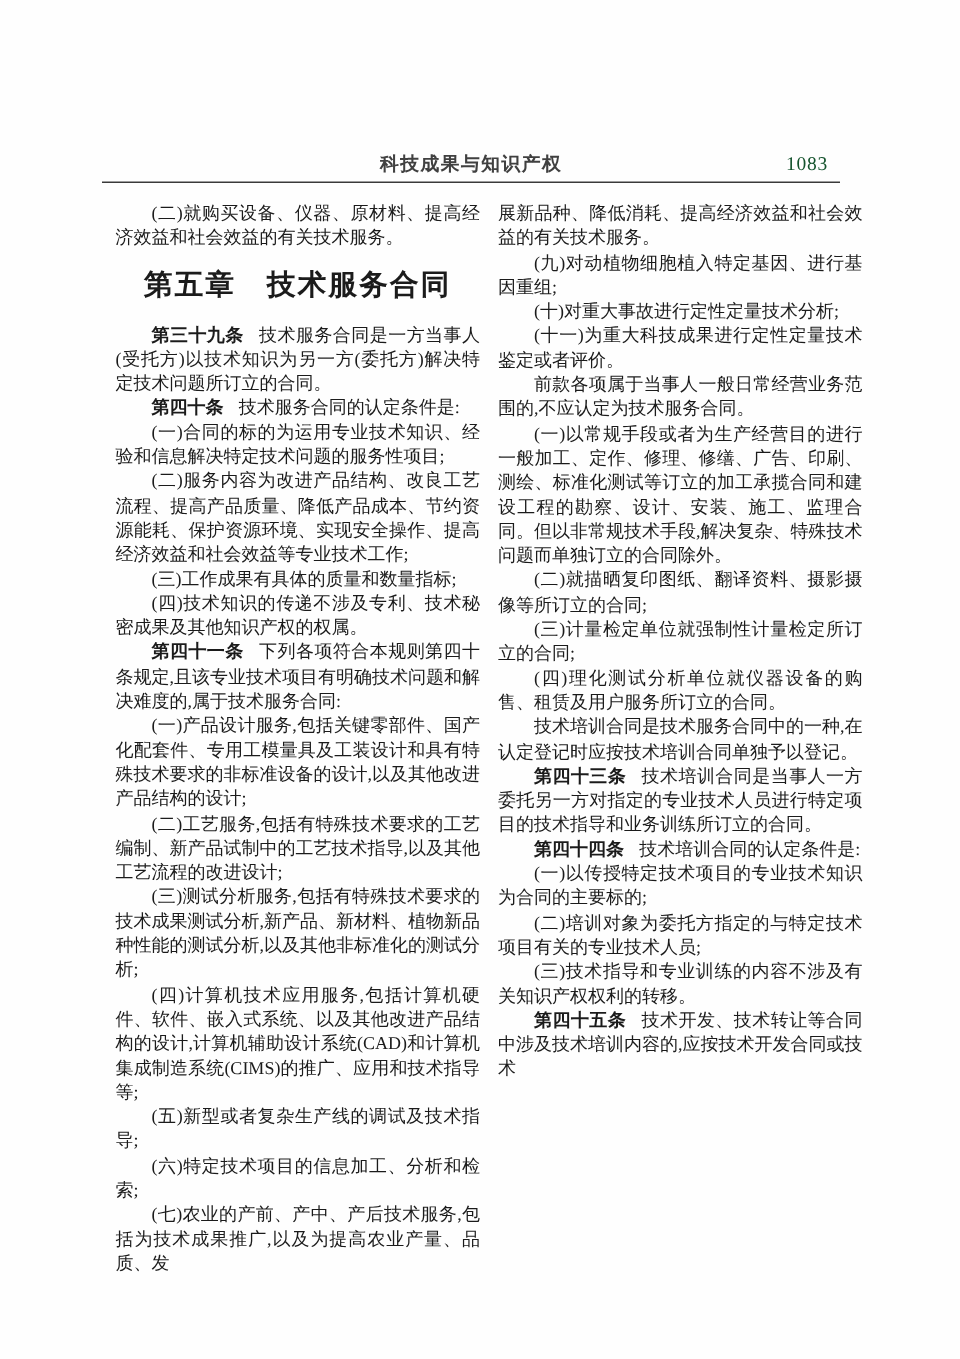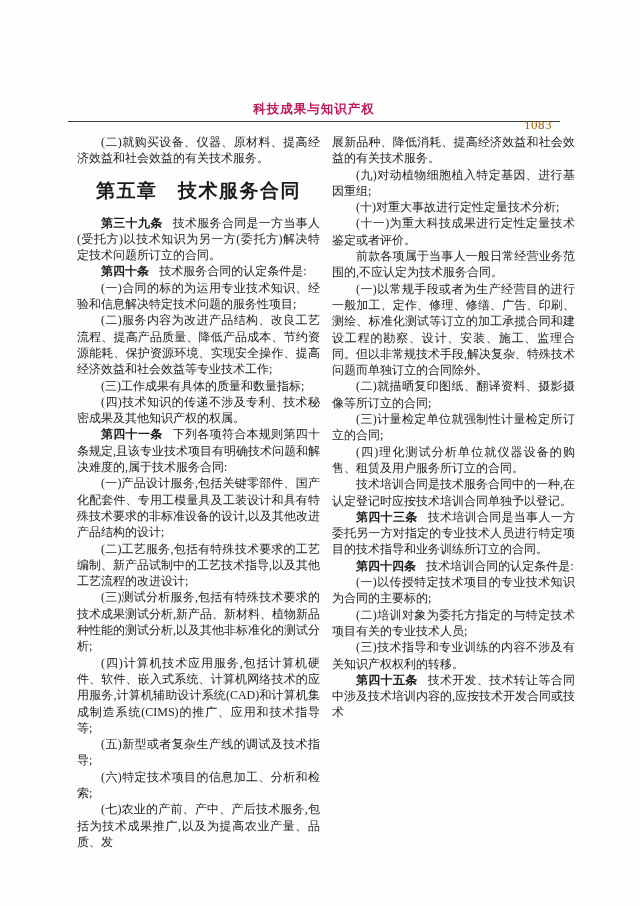--- a/index.html
+++ b/index.html
@@ -27,29 +27,29 @@
   .running-head-title {
     position: absolute;
     left: 0;
     right: 0;
     top: 2px;
     text-align: center;
     font-family: "Liberation Sans", "DejaVu Sans", sans-serif;
     font-weight: bold;
     font-size: 12.5px;
     letter-spacing: 1px;
-    color: #be185d;
+    color: #404040;
   }
   .running-head-page {
     position: absolute;
     right: 8px;
-    top: 18px;
+    top: 2px;
     font-size: 13px;
     letter-spacing: 0.5px;
-    color: #a16207;
+    color: #14532d;
   }
   .columns {
     position: absolute;
     top: 134px;
     left: 77px;
     width: 498px;
     display: flex;
     gap: 12px;
   }
   .col {
@@ -102,21 +102,21 @@
         <p class="para"><span class="article-num">第三十九条</span><span>技术服务合同是一方当事人(受托方)以技术知识为另一方(委托方)解决特定技术问题所订立的合同。</span></p>
         <p class="para"><span class="article-num">第四十条</span><span>技术服务合同的认定条件是:</span></p>
         <p class="para">(一)合同的标的为运用专业技术知识、经验和信息解决特定技术问题的服务性项目;</p>
         <p class="para">(二)服务内容为改进产品结构、改良工艺流程、提高产品质量、降低产品成本、节约资源能耗、保护资源环境、实现安全操作、提高经济效益和社会效益等专业技术工作;</p>
         <p class="para">(三)工作成果有具体的质量和数量指标;</p>
         <p class="para">(四)技术知识的传递不涉及专利、技术秘密成果及其他知识产权的权属。</p>
         <p class="para"><span class="article-num">第四十一条</span><span>下列各项符合本规则第四十条规定,且该专业技术项目有明确技术问题和解决难度的,属于技术服务合同:</span></p>
         <p class="para">(一)产品设计服务,包括关键零部件、国产化配套件、专用工模量具及工装设计和具有特殊技术要求的非标准设备的设计,以及其他改进产品结构的设计;</p>
         <p class="para">(二)工艺服务,包括有特殊技术要求的工艺编制、新产品试制中的工艺技术指导,以及其他工艺流程的改进设计;</p>
         <p class="para">(三)测试分析服务,包括有特殊技术要求的技术成果测试分析,新产品、新材料、植物新品种性能的测试分析,以及其他非标准化的测试分析;</p>
-        <p class="para">(四)计算机技术应用服务,包括计算机硬件、软件、嵌入式系统、计算机网络技术的应用服务,计算机辅助设计系统(CAD)和计算机集成制造系统(CIMS)的推广、应用和技术指导等;</p>
+        <p class="para">(四)计算机技术应用服务,包括计算机硬件、软件、嵌入式系统、以及其他改进产品结构的设计,计算机辅助设计系统(CAD)和计算机集成制造系统(CIMS)的推广、应用和技术指导等;</p>
         <p class="para">(五)新型或者复杂生产线的调试及技术指导;</p>
         <p class="para">(六)特定技术项目的信息加工、分析和检索;</p>
         <p class="para">(七)农业的产前、产中、产后技术服务,包括为技术成果推广,以及为提高农业产量、品质、发</p>
       </div>
     <div class="col" id="col-right">
         <p class="para no-indent">展新品种、降低消耗、提高经济效益和社会效益的有关技术服务。</p>
         <p class="para">(九)对动植物细胞植入特定基因、进行基因重组;</p>
         <p class="para">(十)对重大事故进行定性定量技术分析;</p>
         <p class="para">(十一)为重大科技成果进行定性定量技术鉴定或者评价。</p>
         <p class="para">前款各项属于当事人一般日常经营业务范围的,不应认定为技术服务合同。</p>

